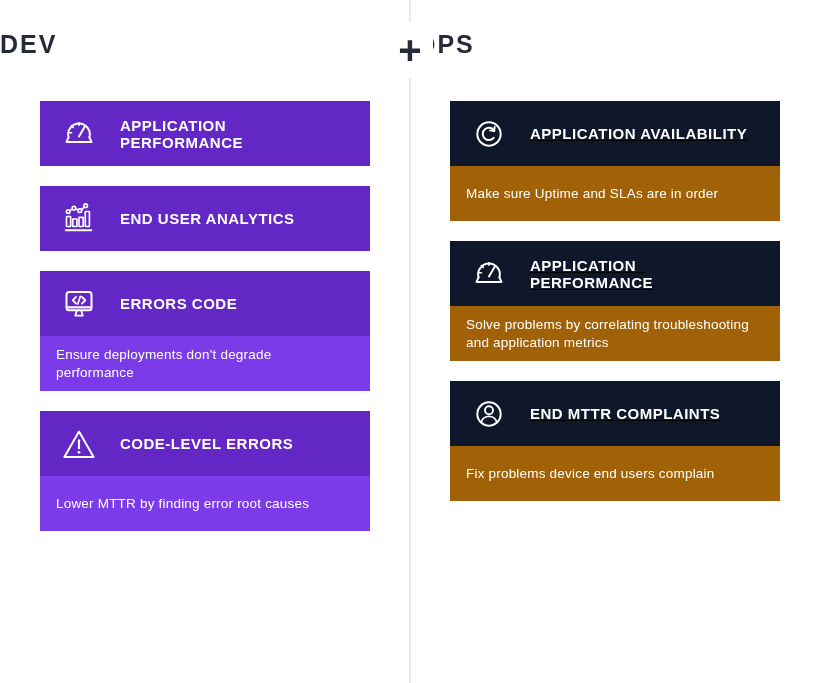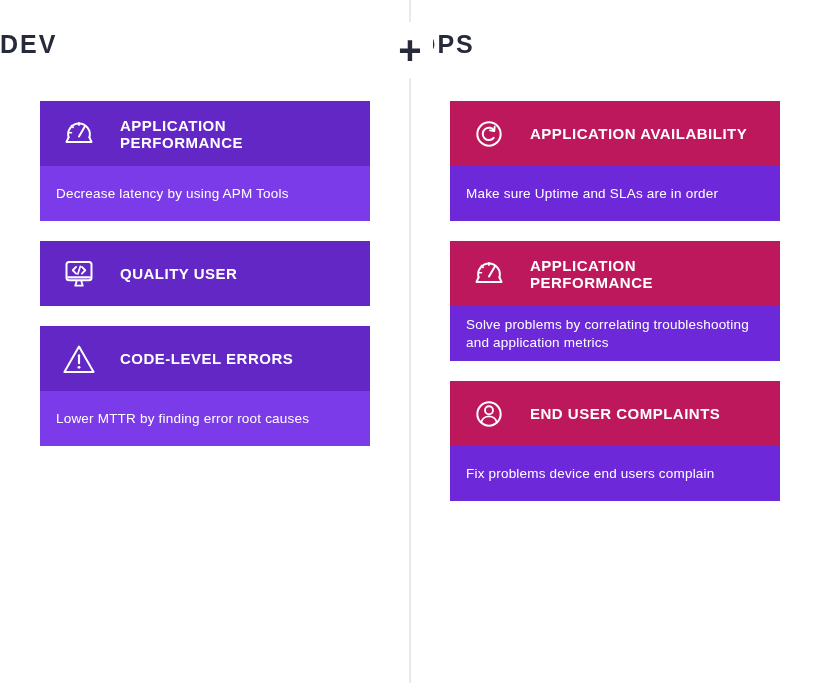--- a/index.html
+++ b/index.html
@@ -46,22 +46,22 @@
     box-sizing:border-box;
   }
   .card-body {
     min-height:55px;
     display:flex; align-items:center;
     padding:6px 18px 6px 16px;
     box-sizing:border-box;
   }
   .dev-col .card-header { background:#6227c5; }
   .dev-col .card-body   { background:#7b3be8; }
-  .ops-col .card-header { background:#be185d; }
-  .ops-col .card-body   { background:#6d28d9; }
+  .ops-col .card-header { background:#0f172a;text-decoration:underline; }
+  .ops-col .card-body   { background:#a16207; }
   .card-icon {
     width:42px; height:42px; flex:0 0 42px;
     display:flex; align-items:center; justify-content:center;
   }
   .card-icon svg { width:40px; height:40px; display:block; }
   .card-title {
     color:#ffffff; font-weight:700; font-size:15px;
     letter-spacing:.5px; margin-left:20px;
     white-space:pre-wrap;
   }
@@ -142,36 +142,44 @@
 
   <div class="card">
     <div class="card-header">
       <span class="card-icon">
           <svg viewBox="0 0 48 48">
             <use href="#i-gauge"></use>
           </svg>
         </span>
       <span class="card-title">APPLICATION PERFORMANCE</span>
     </div>
-    <div class="card-body">
-      <span class="card-desc">Decrease latency by using APM Tools</span>
-    </div>
-  </div>
-
-  <div class="card">
+  </div>
+
+  <div class="card">
+    <div class="card-header">
+      <span class="card-icon">
+          <svg viewBox="0 0 48 48">
+            <use href="#i-barline"></use>
+          </svg>
+        </span>
+      <span class="card-title">END USER ANALYTICS</span>
+    </div>
   </div>
 
   <div class="card">
     <div class="card-header">
       <span class="card-icon">
           <svg viewBox="0 0 48 48">
             <use href="#i-monitor-code"></use>
           </svg>
         </span>
-      <span class="card-title">QUALITY USER</span>
+      <span class="card-title">ERRORS CODE</span>
+    </div>
+    <div class="card-body">
+      <span class="card-desc">Ensure deployments don't degrade performance</span>
     </div>
   </div>
 
   <div class="card">
     <div class="card-header">
       <span class="card-icon">
           <svg viewBox="0 0 48 48">
             <use href="#i-warning"></use>
           </svg>
         </span>
@@ -214,21 +222,21 @@
     </div>
   </div>
 
   <div class="card">
     <div class="card-header">
       <span class="card-icon">
           <svg viewBox="0 0 48 48">
             <use href="#i-person"></use>
           </svg>
         </span>
-      <span class="card-title">END USER COMPLAINTS</span>
+      <span class="card-title">END MTTR COMPLAINTS</span>
     </div>
     <div class="card-body">
       <span class="card-desc">Fix problems device end users complain</span>
     </div>
   </div>
 
 
 </div>
 
 </body></html>

